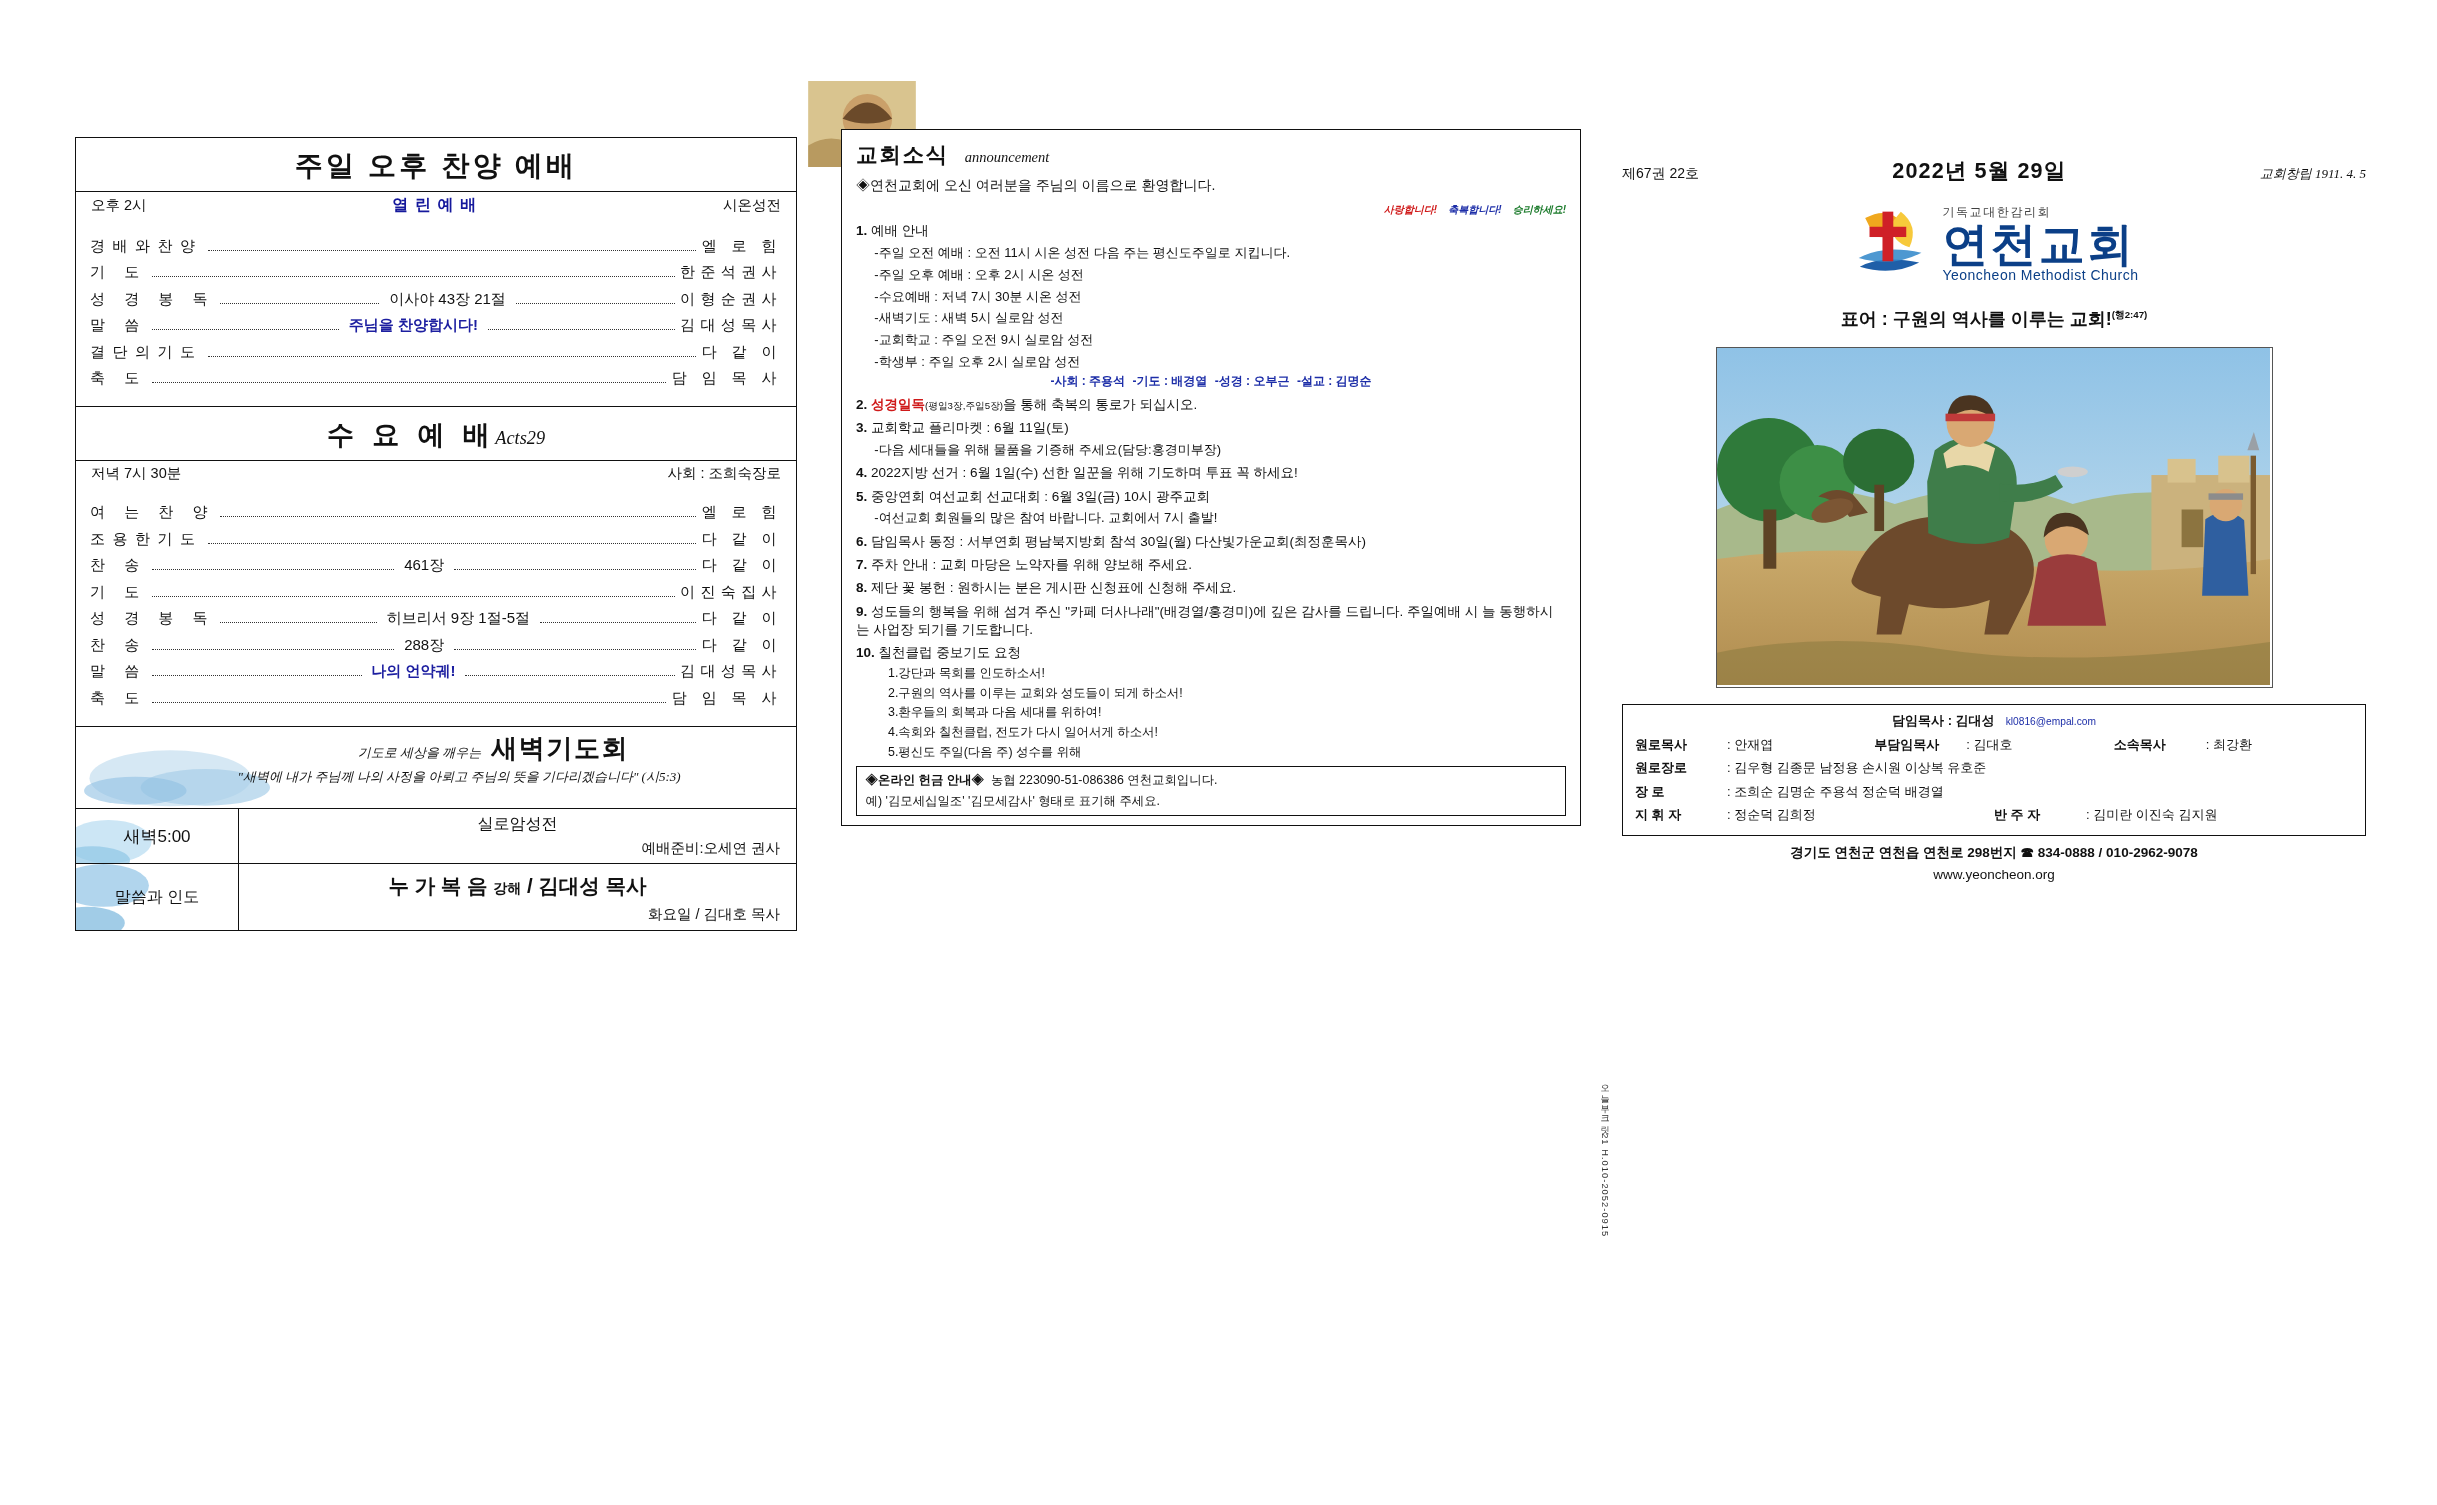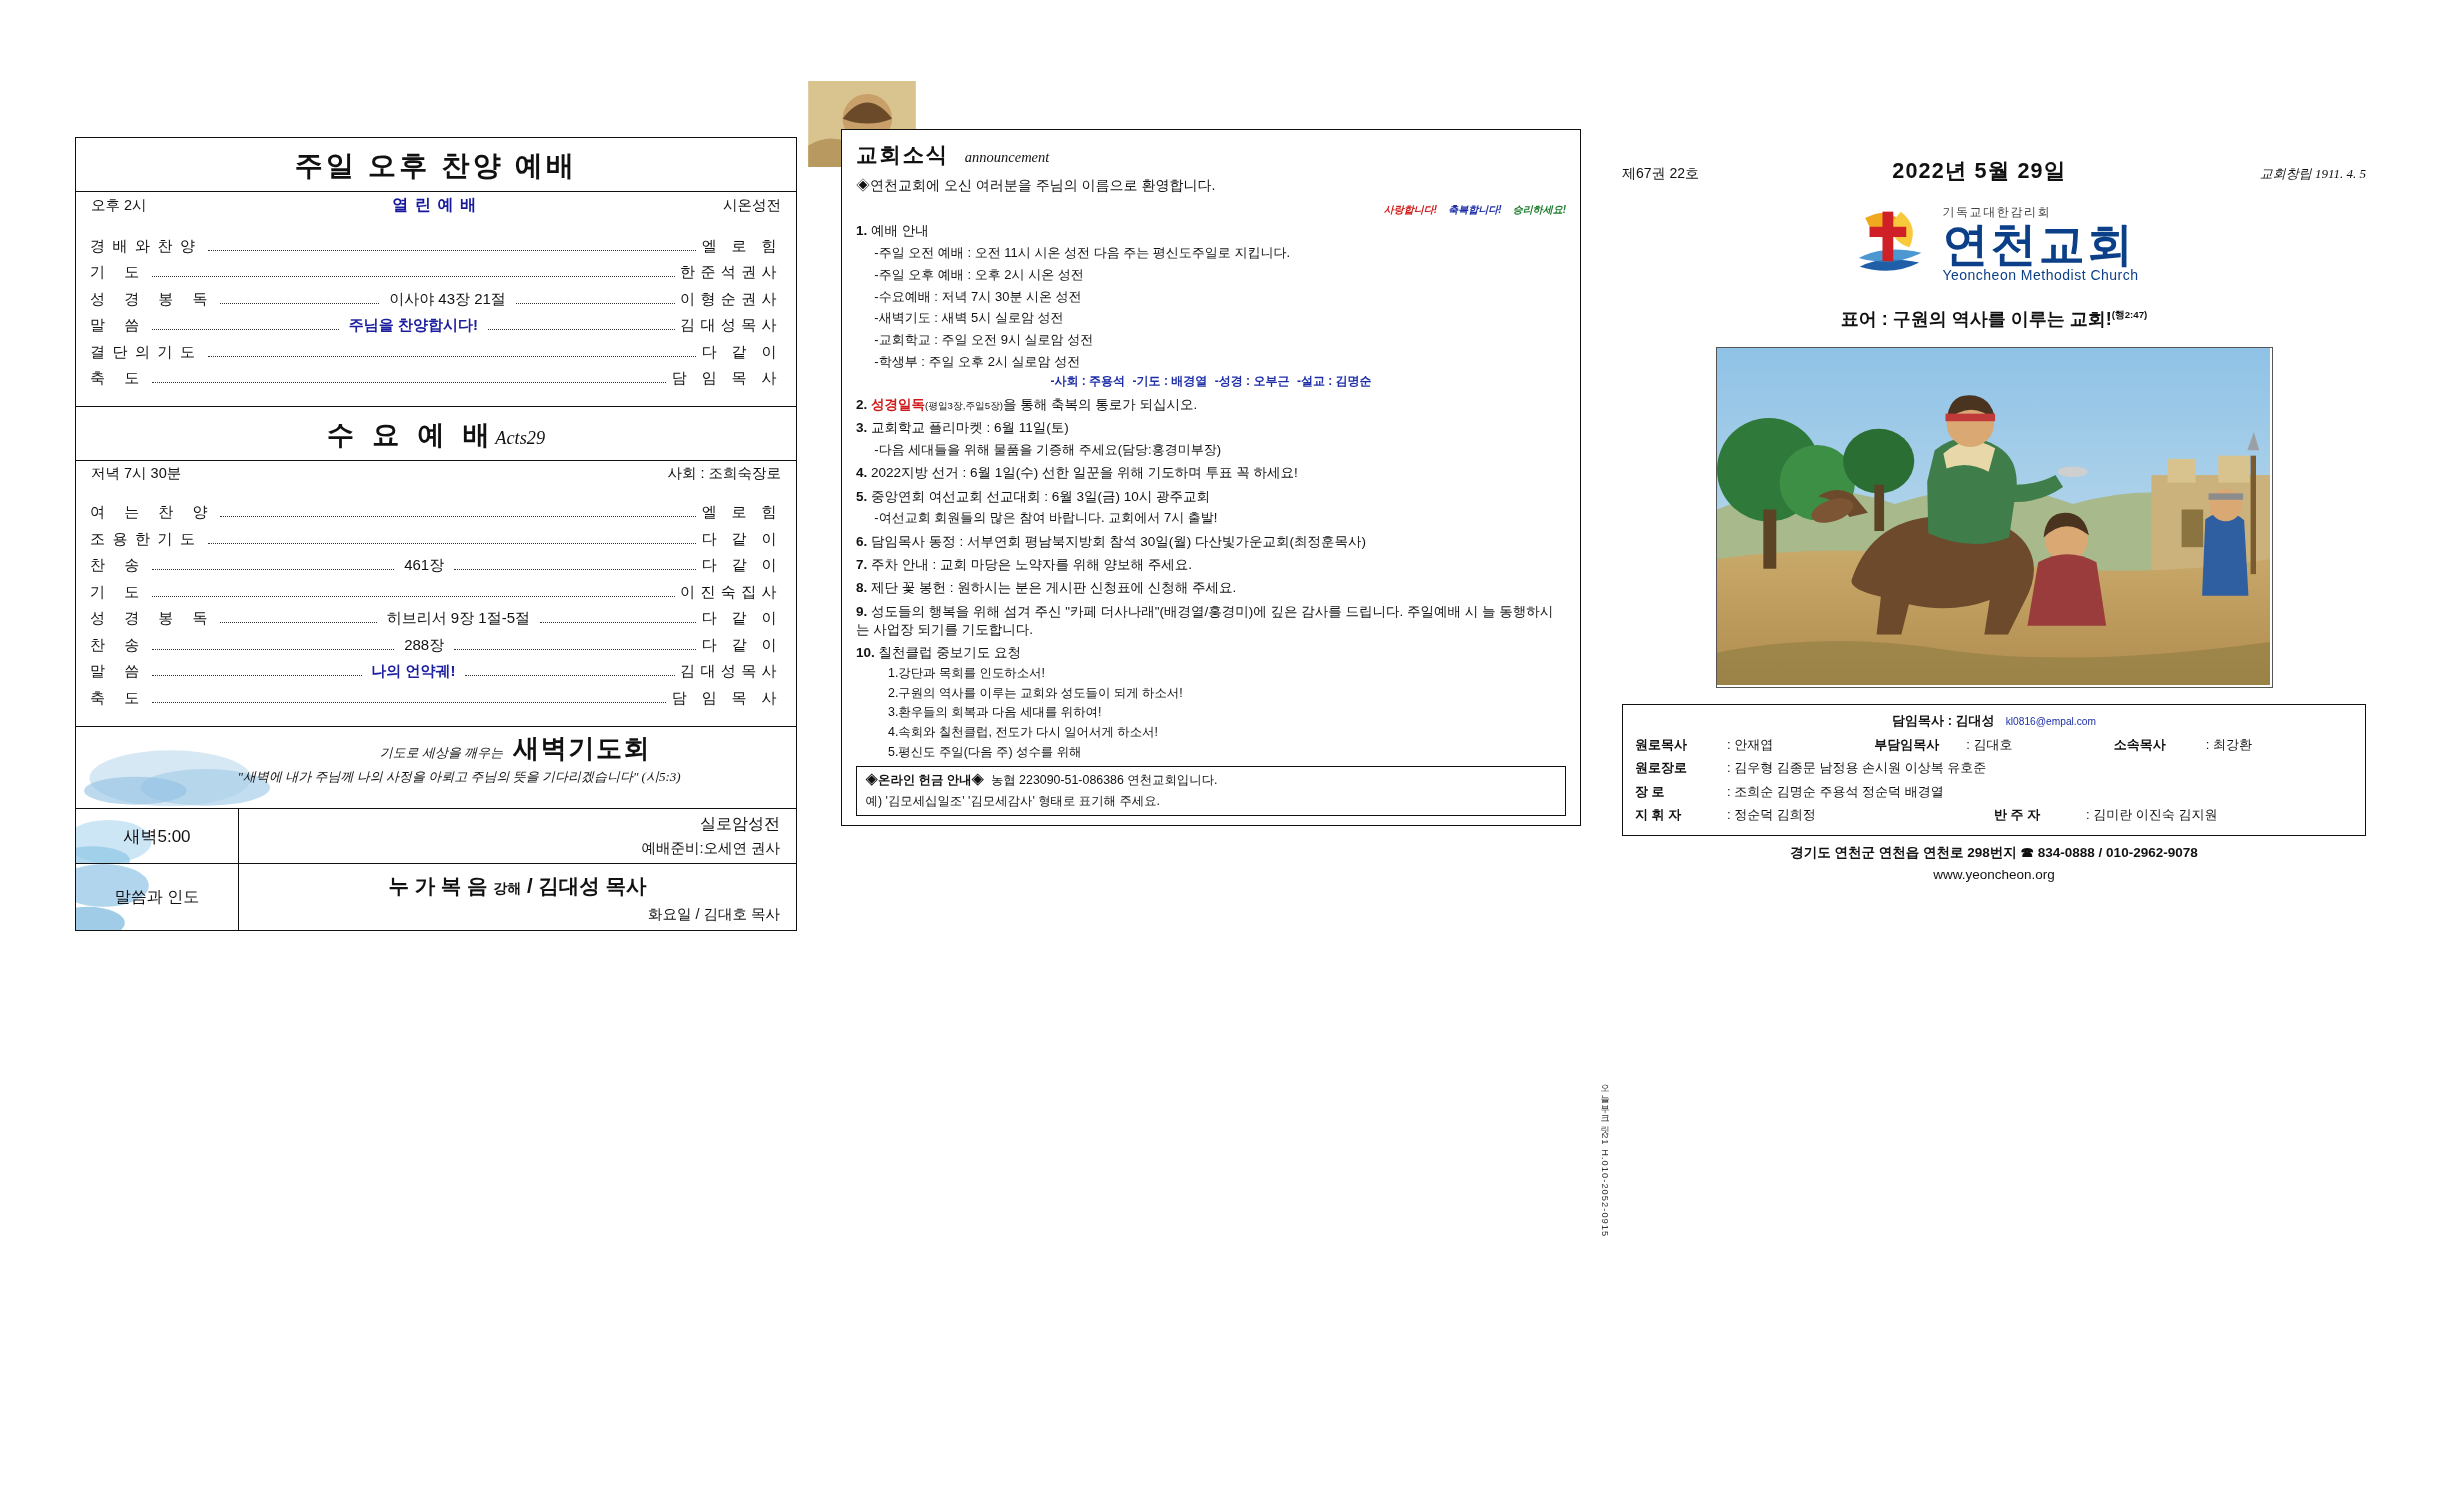--- a/index.html
+++ b/index.html
@@ -194,39 +194,39 @@
     </div>
 
     <div class="dawn">
       <div class="dawn-head">
         <svg width="720" height="81" viewBox="0 0 1336 150" style="position:absolute;left:0;top:0;">
           <rect x="0" y="0" width="1336" height="150" fill="#ffffff"></rect>
           <ellipse cx="175" cy="95" rx="150" ry="52" fill="#cfe4f2" opacity="0.85"></ellipse>
           <ellipse cx="240" cy="112" rx="120" ry="34" fill="#a8cfe8" opacity="0.7"></ellipse>
           <ellipse cx="110" cy="118" rx="95" ry="26" fill="#8fc0e2" opacity="0.6"></ellipse>
         </svg>
-        <div style="position:absolute;left:170px;top:4.3px;width:539px;text-align:center;">
+        <div style="position:absolute;left:148px;top:4.3px;width:539px;text-align:center;">
           <span class="dawn-script" style="font-size:13px;">기도로 세상을 깨우는</span>
           <span style="font-size:26px;font-weight:bold;letter-spacing:1.6px;margin-left:7.5px;">새벽기도회</span>
         </div>
         <div style="position:absolute;left:65px;top:41px;width:636px;text-align:center;">
           <span class="dawn-script" style="font-size:13px;">"새벽에 내가 주님께 나의 사정을 아뢰고 주님의 뜻을 기다리겠습니다" (시5:3)</span>
         </div>
       </div>
       <div style="display:flex;border-top:1.1px solid #111;">
         <div style="width:162px;border-right:1.1px solid #111;display:flex;align-items:center;justify-content:center;font-size:17px;position:relative;overflow:hidden;">
           <svg width="162" height="65" style="position:absolute;left:0;top:0;" viewBox="0 0 300 120">
             <rect width="300" height="120" fill="#ffffff"></rect>
             <ellipse cx="60" cy="60" rx="80" ry="40" fill="#bfe0f2" opacity="0.8"></ellipse>
             <ellipse cx="30" cy="95" rx="70" ry="26" fill="#8ec6e6" opacity="0.7"></ellipse>
           </svg>
           <span style="position:relative;">새벽5:00</span>
         </div>
         <div style="flex:1;padding:5.4px 16px;text-align:right;">
-          <div style="font-size:16px;">실로암성전</div>
+          <div style="font-size:16px;text-align:center;">실로암성전</div>
           <div style="font-size:14.5px;margin-top:3.2px;">예배준비:오세연 권사</div>
         </div>
       </div>
       <div style="display:flex;border-top:1.1px solid #111;">
         <div style="width:162px;border-right:1.1px solid #111;display:flex;align-items:center;justify-content:center;font-size:16px;position:relative;overflow:hidden;">
           <svg width="162" height="75" style="position:absolute;left:0;top:0;" viewBox="0 0 300 140">
             <rect width="300" height="140" fill="#ffffff"></rect>
             <ellipse cx="50" cy="40" rx="85" ry="40" fill="#9ecbe8" opacity="0.8"></ellipse>
             <ellipse cx="20" cy="110" rx="70" ry="30" fill="#79b7dd" opacity="0.7"></ellipse>
           </svg>

